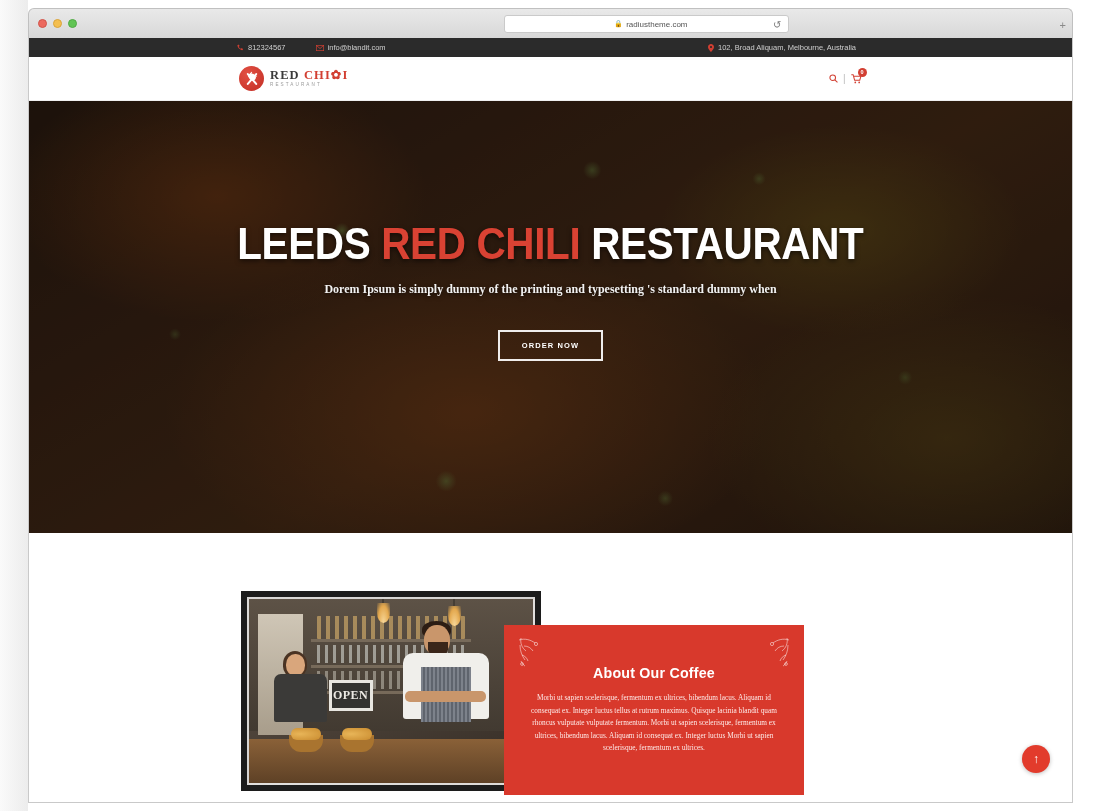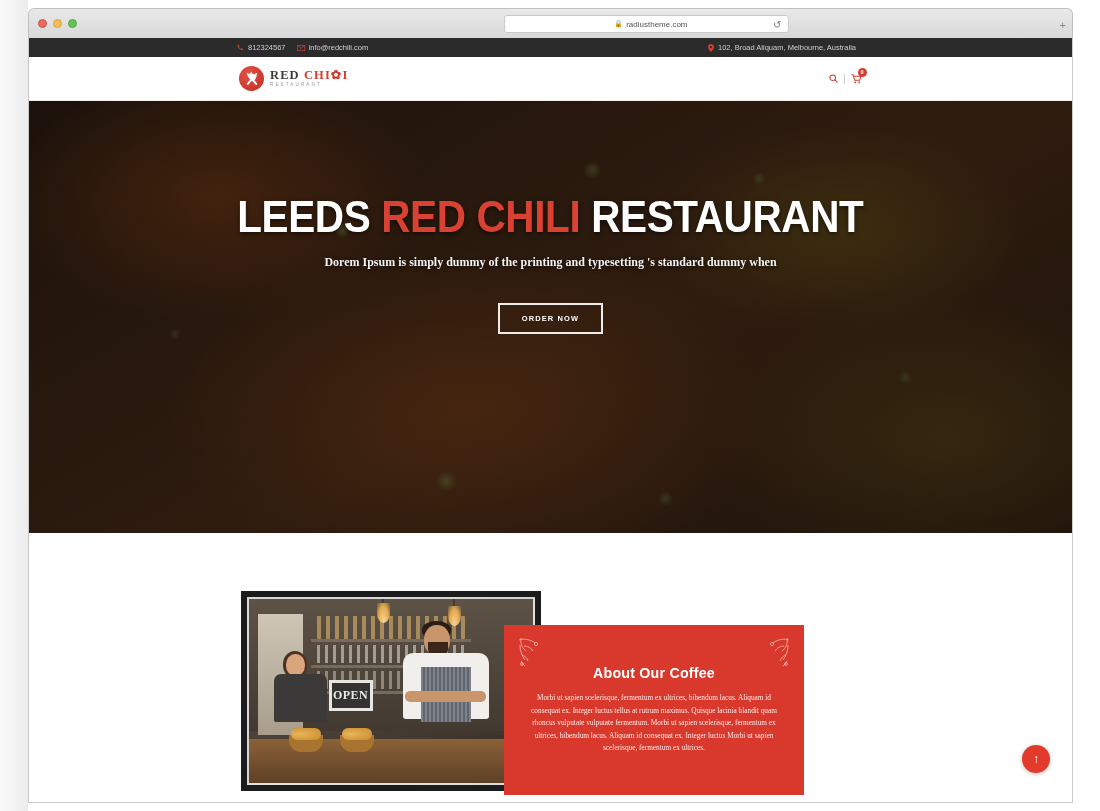--- a/index.html
+++ b/index.html
@@ -63,21 +63,21 @@
 
   
   .topbar {
     height: 19px; background: #2b2b2b;
     display: flex; align-items: center;
     font-size: 7.5px; color: #cfcfcf;
     position: relative;
   }
   .topbar-left {
     position: absolute; left: 208px;
-    display: flex; align-items: center; gap: 11px;
+    display: flex; align-items: center; gap: 30px;
   }
   .topbar-right {
     position: absolute; left: 679px;
     display: flex; align-items: center; gap: 4px;
   }
   .tb-item { display: flex; align-items: center; gap: 4px; }
   .tb-ico { color: #d23f32; font-size: 7px; line-height: 1; }
   .tb-ico svg { display: block; }
 
   
@@ -186,21 +186,21 @@
       radial-gradient(circle 9px at 14% 54%, rgba(120,158,76,0.35), transparent 65%);
   }
   .hero::after {
     content: ""; position: absolute; inset: 0;
     background: rgba(10,6,4,0.42);
   }
   .hero-inner {
     position: relative; z-index: 3;
     height: 100%; display: flex; flex-direction: column;
     align-items: center; justify-content: flex-start;
-    padding-top: 91px;
+    padding-top: 118px;
   }
   .hero-title {
     font-size: 44px; font-weight: bold;
     letter-spacing: -0.4px;
     color: #ffffff;
     font-family: "Liberation Sans Narrow", "Liberation Sans", sans-serif;
     transform: scaleX(0.92);
     text-shadow: 0 2px 5px rgba(0,0,0,0.55);
     white-space: nowrap;
   }
@@ -446,21 +446,21 @@
           </span>
           <span>812324567</span>
         </div>
         <div class="tb-item">
           <span class="tb-ico">
             <svg width="8" height="6" viewBox="0 0 16 12">
                 <rect x="0.5" y="0.5" width="15" height="11" fill="none" stroke="#d23f32" stroke-width="1.6"></rect>
                 <path d="M1 1l7 6 7-6" fill="none" stroke="#d23f32" stroke-width="1.6"></path>
               </svg>
           </span>
-          <span>info@redchili.com</span>
+          <span>info@blandit.com</span>
         </div>
       </div>
       <div class="topbar-right">
         <span class="tb-ico">
           <svg width="6" height="8" viewBox="0 0 12 16" fill="#d23f32">
               <path d="M6 0C2.7 0 0 2.7 0 6c0 4.5 6 10 6 10s6-5.5 6-10c0-3.3-2.7-6-6-6zm0 8.2A2.2 2.2 0 1 1 6 3.8a2.2 2.2 0 0 1 0 4.4z"></path>
             </svg>
         </span>
         <span>102, Broad Aliquam, Melbourne, Australia</span>
       </div>

